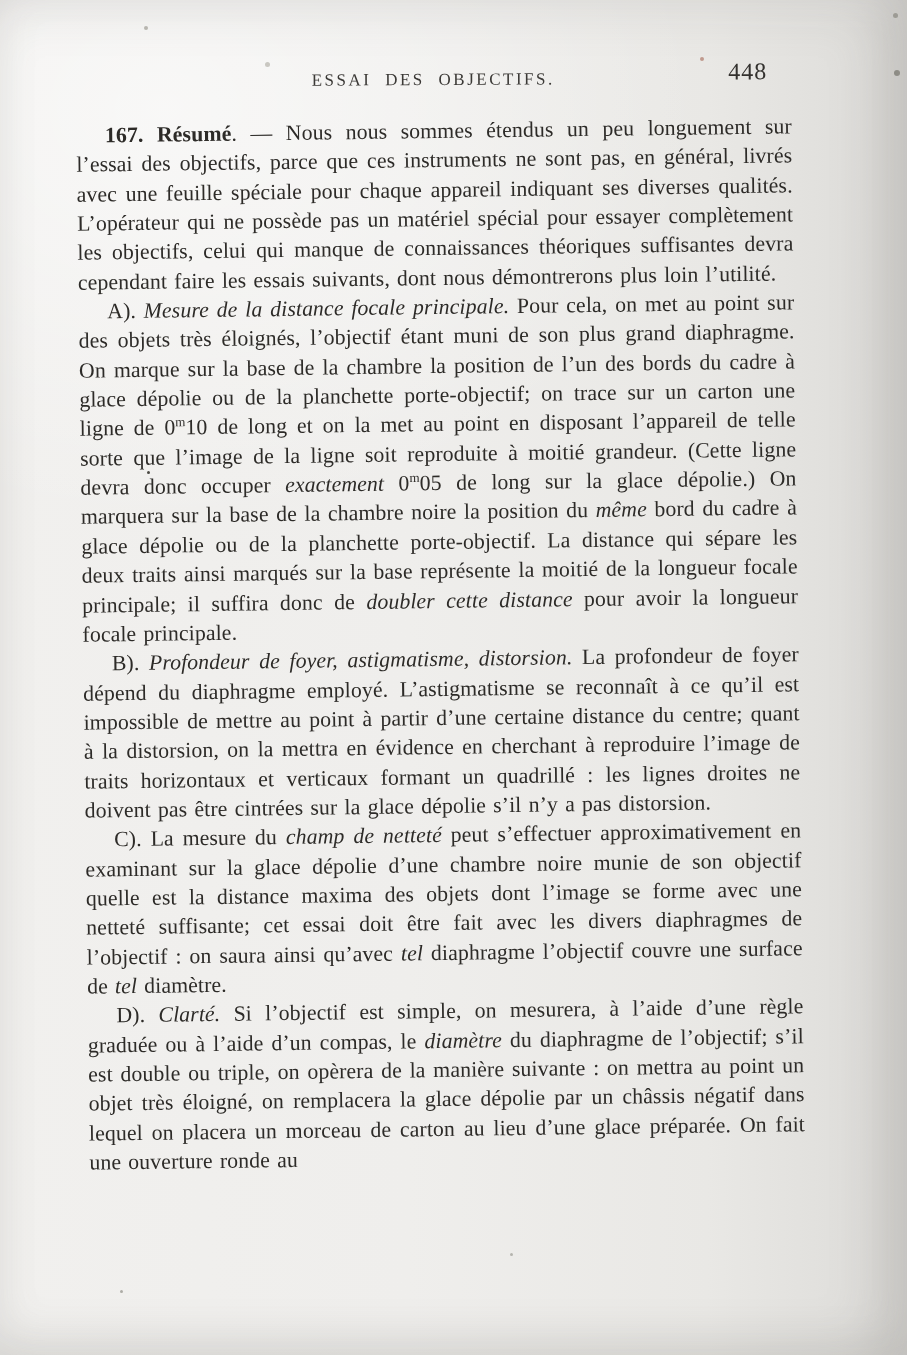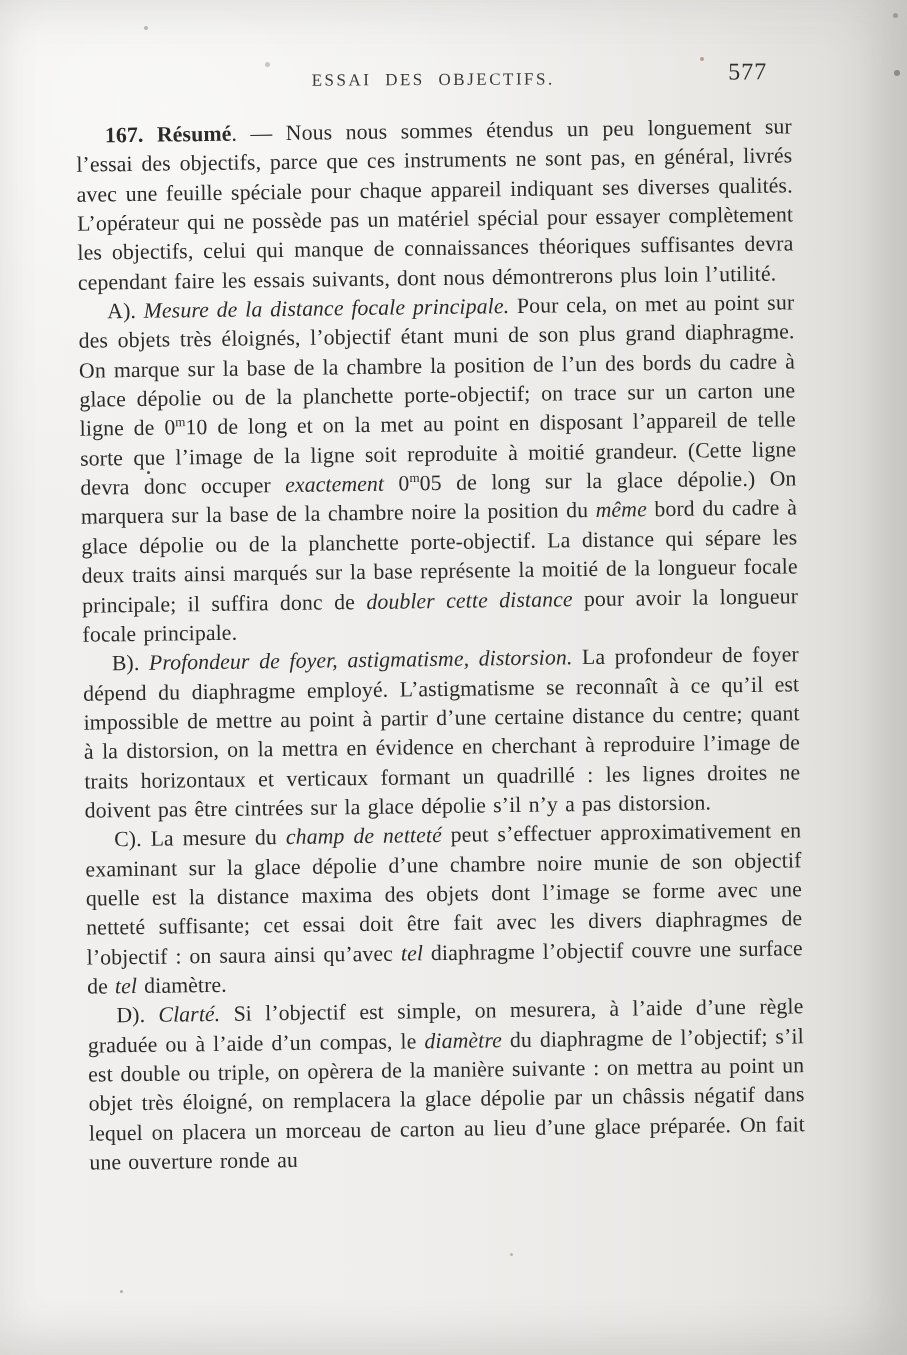--- a/index.html
+++ b/index.html
@@ -88,21 +88,21 @@
 </style>
 </head>
 <body>
 
 <div class="page">
 
   <div class="content">
 
     <div class="running-head">
       <span class="running-title">ESSAI DES OBJECTIFS.</span>
-      <span class="page-number">577</span>
+      <span class="page-number">448</span>
     </div>
 
     <div class="page-body" id="page-body">
         <p class="para"><span class="r-b">167. Résumé</span><span>. — Nous nous sommes étendus un peu longuement sur l’essai des objectifs, parce que ces instruments ne sont pas, en général, livrés avec une feuille spéciale pour chaque appareil indiquant ses diverses qualités. L’opérateur qui ne possède pas un matériel spécial pour essayer complètement les objectifs, celui qui manque de connaissances théoriques suffisantes devra cependant faire les essais suivants, dont nous démontrerons plus loin l’utilité.</span></p>
         <p class="para"><span>A). </span><span class="r-i">Mesure de la distance focale principale.</span><span> Pour cela, on met au point sur des objets très éloignés, l’objectif étant muni de son plus grand diaphragme. On marque sur la base de la chambre la position de l’un des bords du cadre à glace dépolie ou de la planchette porte-objectif; on trace sur un carton une ligne de 0</span><span class="r-sup">m</span><span>10 de long et on la met au point en disposant l’appareil de telle sorte que l’image de la ligne soit reproduite à moitié grandeur. (Cette ligne devra donc occuper </span><span class="r-i">exactement</span><span> 0</span><span class="r-sup">m</span><span>05 de long sur la glace dépolie.) On marquera sur la base de la chambre noire la position du </span><span class="r-i">même</span><span> bord du cadre à glace dépolie ou de la planchette porte-objectif. La distance qui sépare les deux traits ainsi marqués sur la base représente la moitié de la longueur focale principale; il suffira donc de </span><span class="r-i">doubler cette distance</span><span> pour avoir la longueur focale principale.</span></p>
         <p class="para"><span>B). </span><span class="r-i">Profondeur de foyer, astigmatisme, distorsion.</span><span> La profondeur de foyer dépend du diaphragme employé. L’astigmatisme se reconnaît à ce qu’il est impossible de mettre au point à partir d’une certaine distance du centre; quant à la distorsion, on la mettra en évidence en cherchant à reproduire l’image de traits horizontaux et verticaux formant un quadrillé : les lignes droites ne doivent pas être cintrées sur la glace dépolie s’il n’y a pas distorsion.</span></p>
         <p class="para"><span>C). La mesure du </span><span class="r-i">champ de netteté</span><span> peut s’effectuer approximativement en examinant sur la glace dépolie d’une chambre noire munie de son objectif quelle est la distance maxima des objets dont l’image se forme avec une netteté suffisante; cet essai doit être fait avec les divers diaphragmes de l’objectif : on saura ainsi qu’avec </span><span class="r-i">tel</span><span> diaphragme l’objectif couvre une surface de </span><span class="r-i">tel</span><span> diamètre.</span></p>
         <p class="para"><span>D). </span><span class="r-i">Clarté.</span><span> Si l’objectif est simple, on mesurera, à l’aide d’une règle graduée ou à l’aide d’un compas, le </span><span class="r-i">diamètre</span><span> du diaphragme de l’objectif; s’il est double ou triple, on opèrera de la manière suivante : on mettra au point un objet très éloigné, on remplacera la glace dépolie par un châssis négatif dans lequel on placera un morceau de carton au lieu d’une glace préparée. On fait une ouverture ronde au</span></p>
       </div>
 

